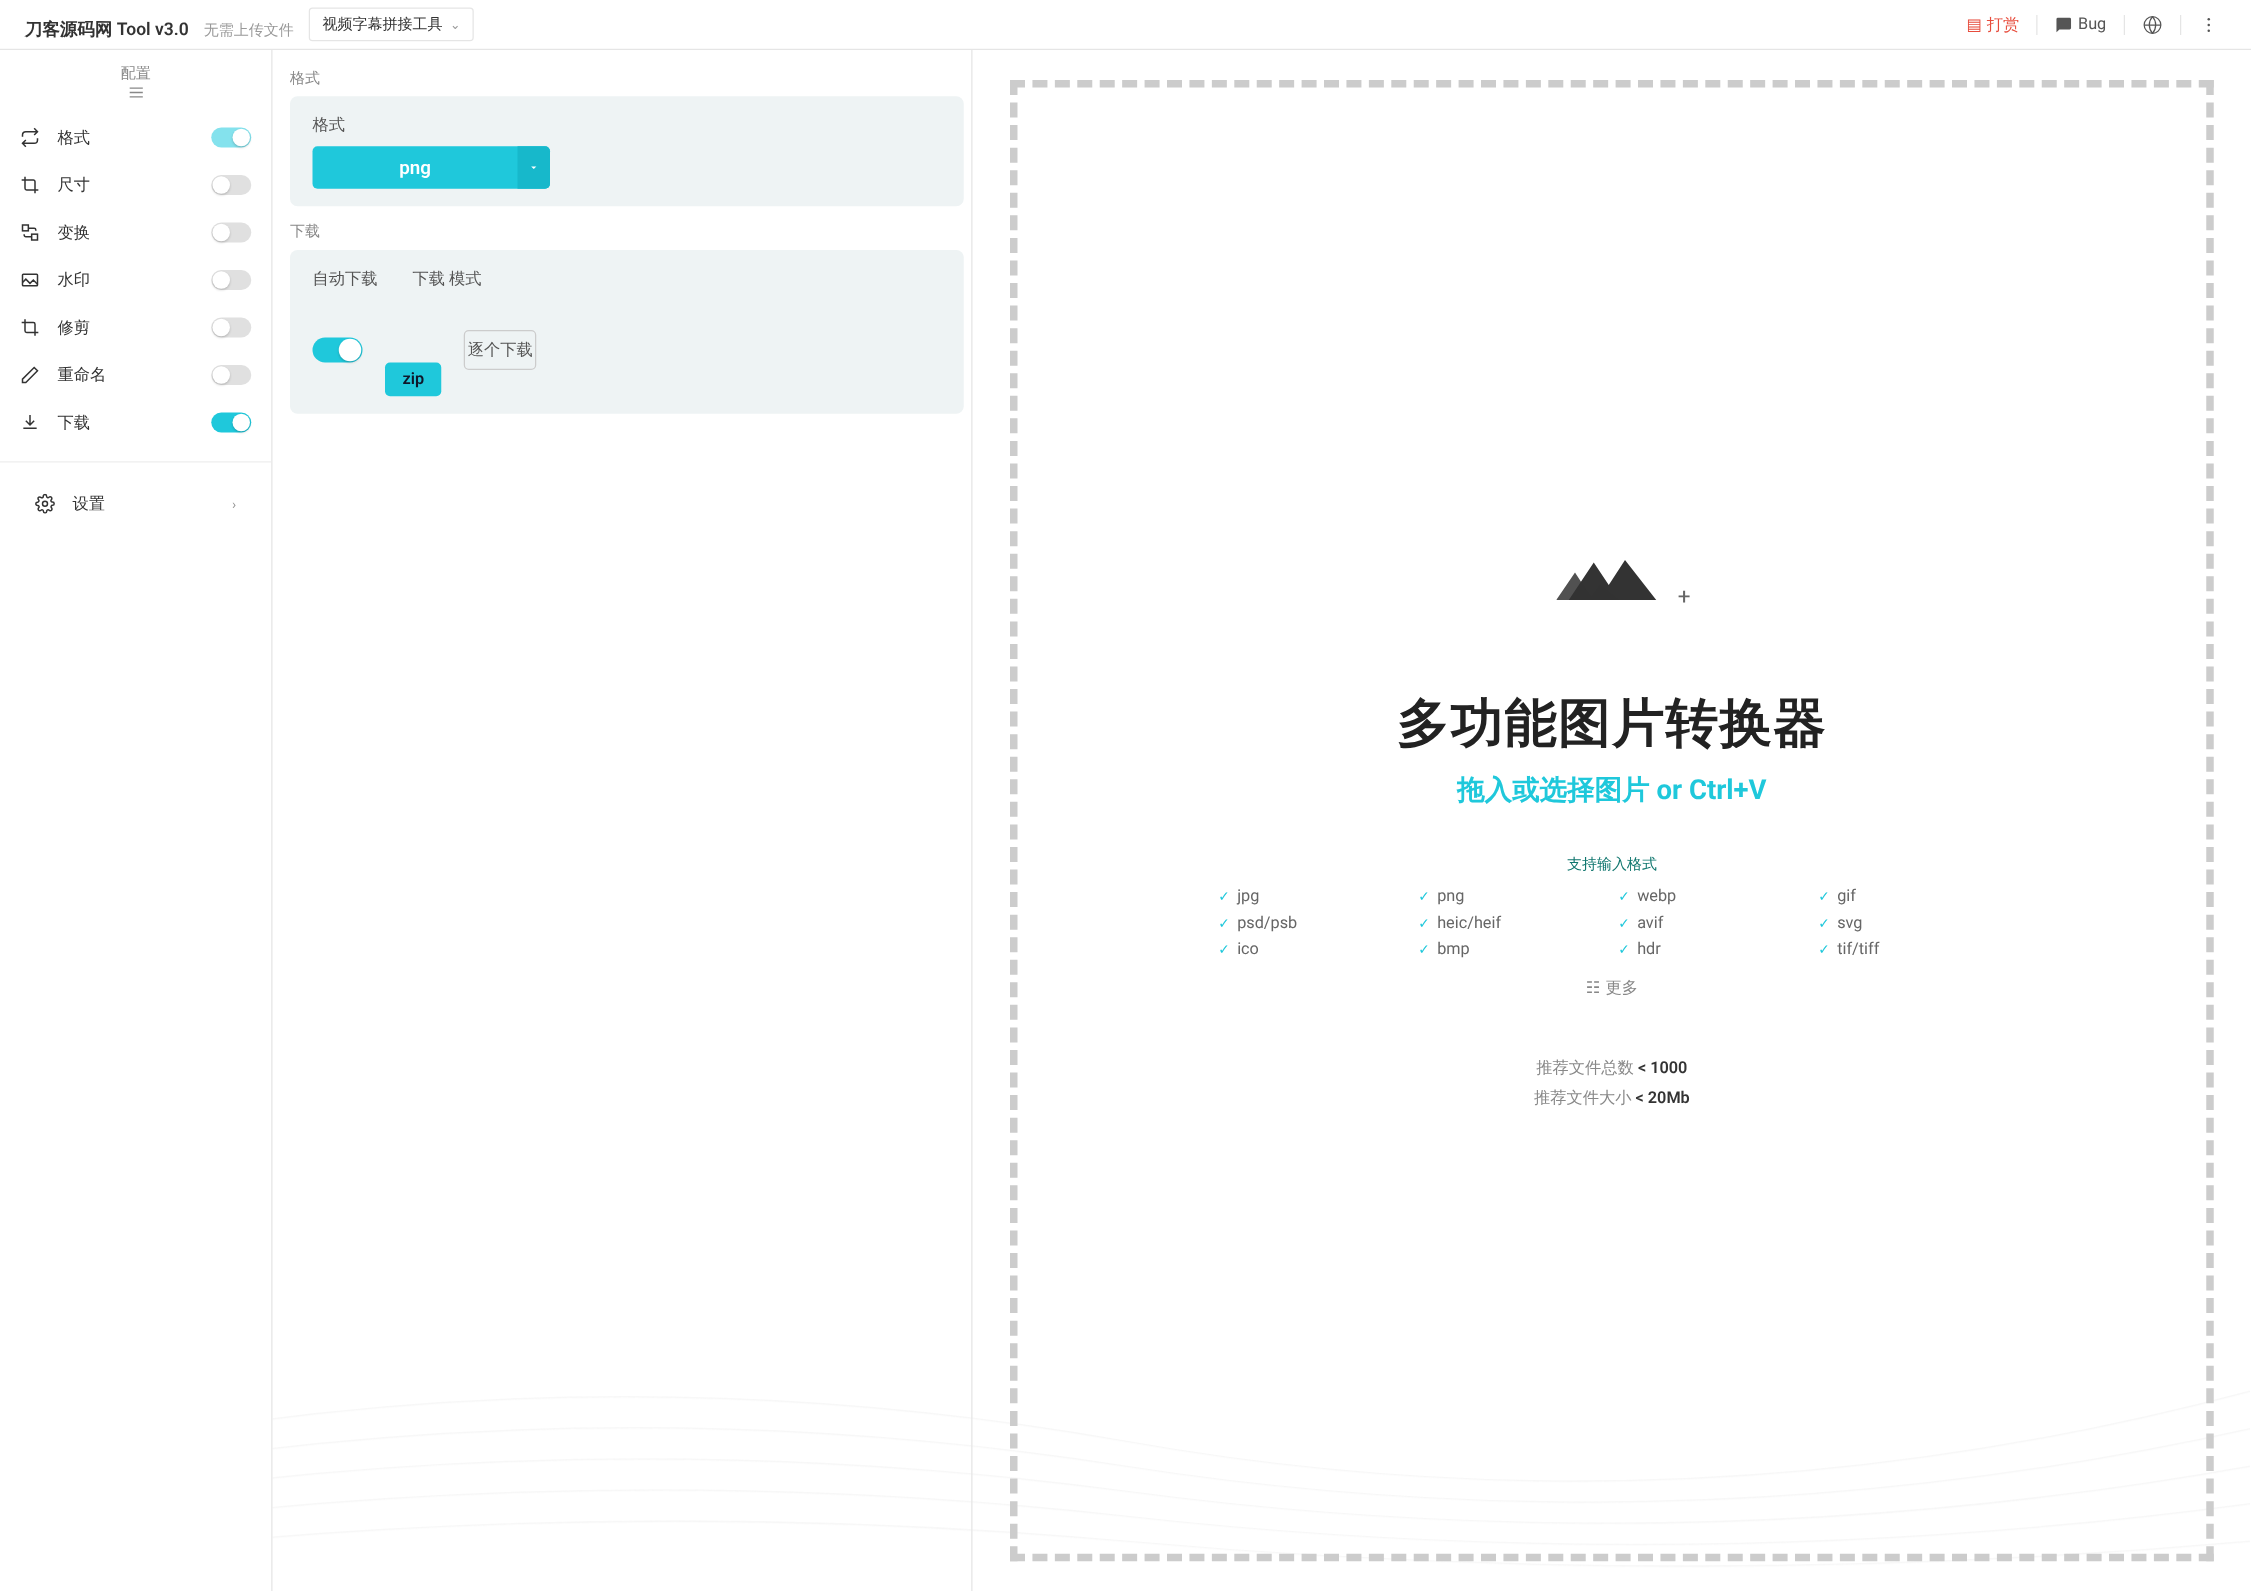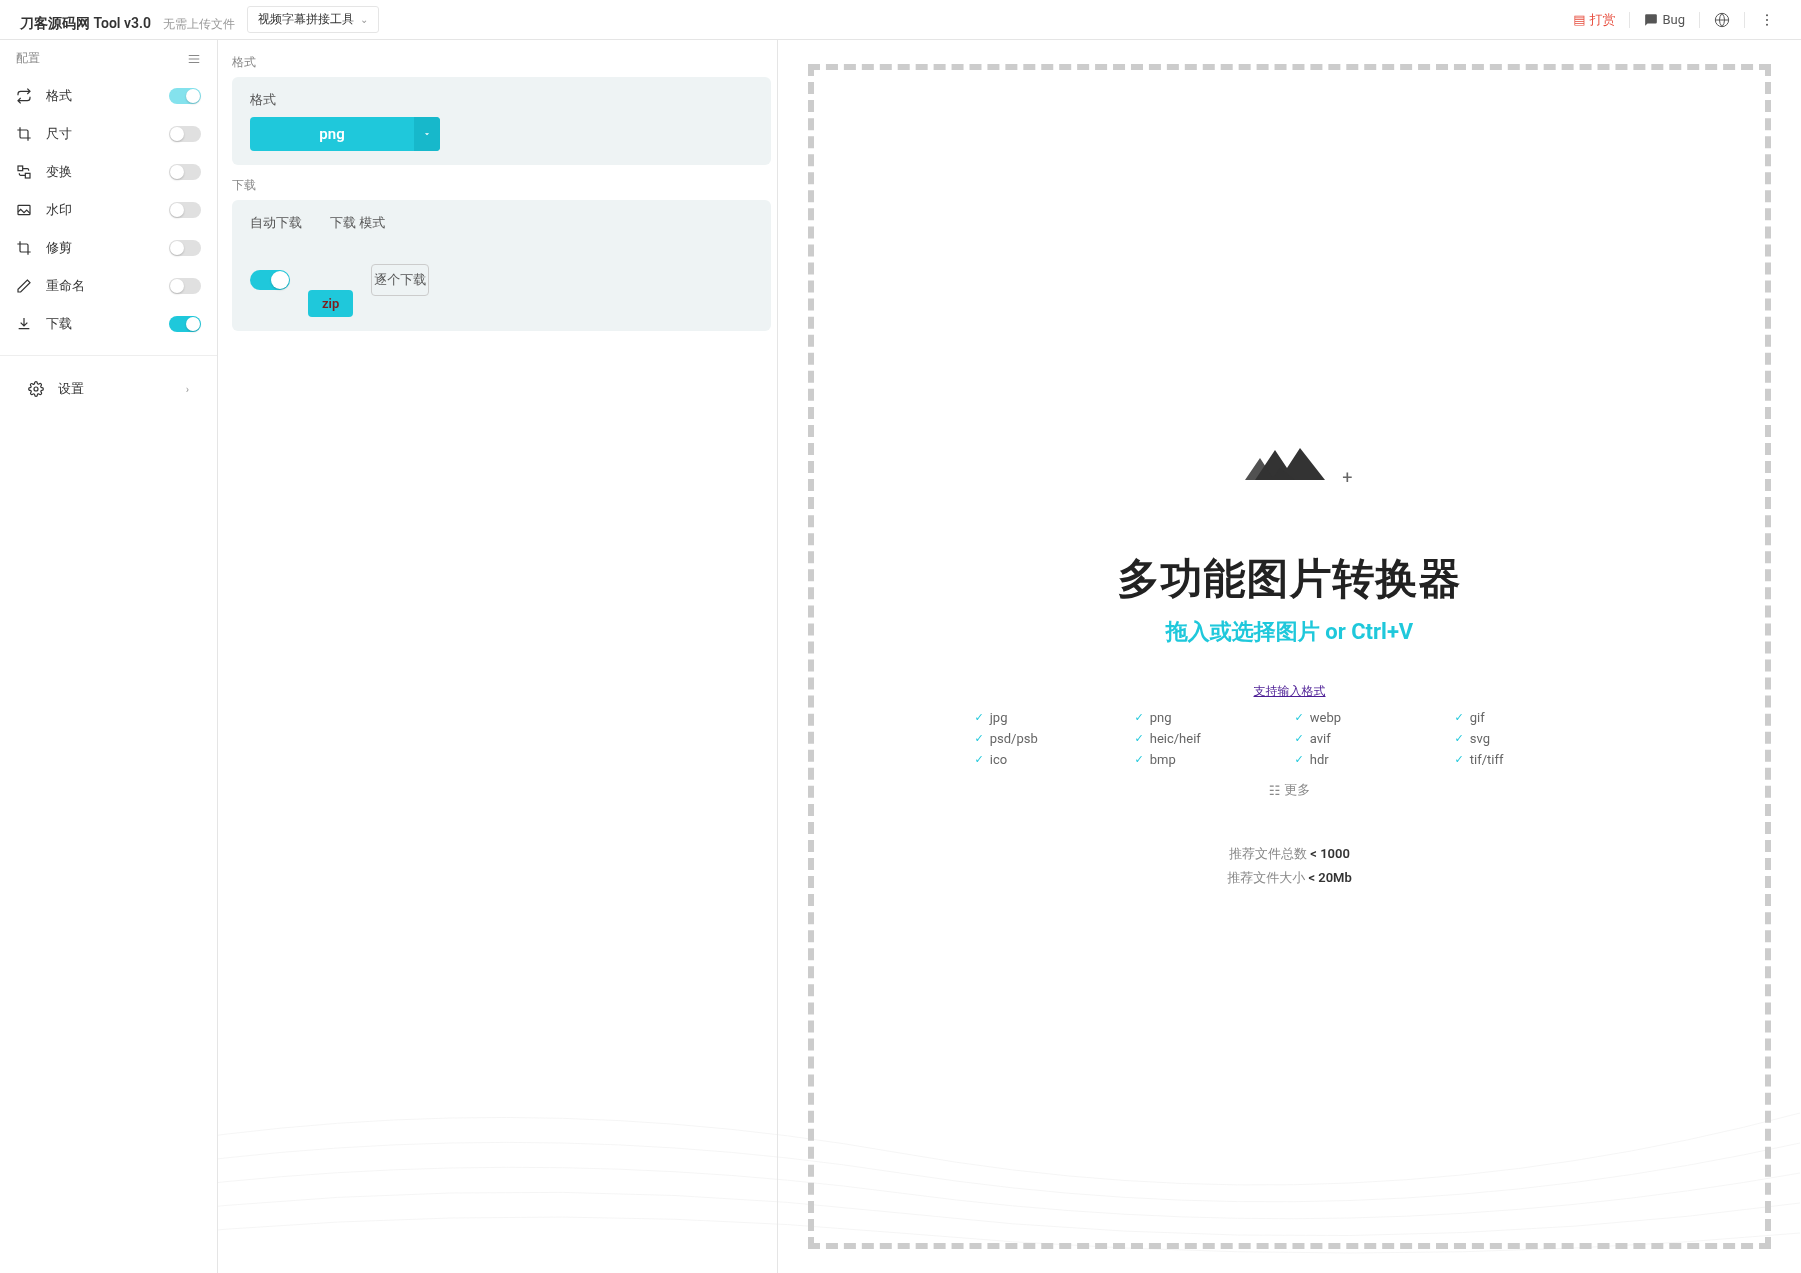--- a/index.html
+++ b/index.html
@@ -12,21 +12,21 @@
 .tool-select-wrap { border: 1px solid #e5e5e5; border-radius: 3px; padding: 4px 10px; font-size: 12px; display: flex; align-items: center; gap: 6px; cursor: pointer; }
 .tool-select-wrap .chev { font-size: 10px; color: #999; }
 .header-right { display: flex; align-items: center; gap: 8px; }
 .header-divider { width: 1px; height: 16px; background: #e5e5e5; }
 .header-btn { display: flex; align-items: center; gap: 4px; padding: 4px 6px; cursor: pointer; font-size: 13px; color: #555; }
 .header-btn.tipbtn { color: #e74c3c; }
 .header-icon-btn { width: 28px; height: 28px; display: flex; align-items: center; justify-content: center; cursor: pointer; color: #555; }
 
 .layout { display: flex; height: calc(100vh - 40px); }
 .sidebar { width: 218px; border-right: 1px solid #e5e5e5; background: #fff; flex-shrink: 0; }
-.sidebar-header { display: flex; align-items: center; justify-content: space-between; padding: 10px 16px; font-size: 12px; color: #888; }
+.sidebar-header { display: flex; align-items: center; justify-content: space-between; padding: 10px 16px; font-size: 12px; color: #888; flex-direction: column; }
 .sidebar-item { display: flex; align-items: center; justify-content: space-between; padding: 10px 16px; cursor: pointer; }
 .sidebar-item-left { display: flex; align-items: center; gap: 14px; }
 .sidebar-item-icon { width: 16px; height: 16px; display: flex; align-items: center; justify-content: center; color: #333; }
 .sidebar-item-label { font-size: 13px; font-weight: 500; }
 .sidebar-sep { height: 1px; background: #eee; margin: 12px 0; }
 .sidebar-settings { display: flex; align-items: center; justify-content: space-between; padding: 12px 28px; cursor: pointer; }
 .sidebar-settings-left { display: flex; align-items: center; gap: 14px; }
 
 .toggle { width: 32px; height: 16px; border-radius: 10px; background: #e0e0e0; position: relative; cursor: pointer; }
 .toggle.on { background: #1fc8db; }
@@ -40,30 +40,30 @@
 .mid-panel { width: 560px; border-right: 1px solid #e5e5e5; padding: 14px 6px 14px 14px; flex-shrink: 0; }
 .panel-label { font-size: 12px; color: #888; margin-bottom: 6px; }
 .panel-card { background: #eef3f4; border-radius: 6px; padding: 14px 18px; margin-bottom: 12px; }
 .card-sublabel { font-size: 13px; color: #555; margin-bottom: 8px; }
 .format-select { width: 190px; height: 34px; background: #1fc8db; color: #fff; border-radius: 4px; display: flex; align-items: center; position: relative; cursor: pointer; }
 .format-select-text { flex: 1; text-align: center; font-weight: 600; font-size: 15px; }
 .format-select-arrow { width: 26px; height: 34px; background: #17b8cb; border-radius: 0 4px 4px 0; display: flex; align-items: center; justify-content: center; }
 .download-row-labels { display: flex; gap: 28px; margin-bottom: 10px; }
 .download-row-labels span { font-size: 13px; color: #555; }
 .download-controls { display: flex; align-items: center; gap: 18px; }
-.zip-btn { background: #1fc8db; color: #7f1d1d; padding: 6px 14px; border-radius: 4px; font-weight: 600; font-size: 13px; cursor: pointer; margin-top: 48px; }
+.zip-btn { background: #1fc8db; color: #0f172a; padding: 6px 14px; border-radius: 4px; font-weight: 600; font-size: 13px; cursor: pointer; margin-top: 48px; }
 .ind-download { border: 1px solid #ccc; padding: 6px 2px; border-radius: 4px; font-size: 13px; cursor: pointer; color: #555; }
 
 .main-area { flex: 1; padding: 24px 30px; overflow: auto; }
 .dropzone { border: 6px dashed #ccc; height: 100%; min-height: 1150px; display: flex; flex-direction: column; align-items: center; padding-top: 360px; }
 .mountain-wrap { position: relative; margin-bottom: 20px; }
 .plus-badge { position: absolute; right: -18px; bottom: -2px; font-size: 18px; color: #666; }
 .drop-title { font-size: 42px; font-weight: 900; color: #222; margin-bottom: 10px; letter-spacing: 1px; margin-top: 45px; }
 .drop-subtitle { font-size: 22px; font-weight: 700; color: #1fc8db; margin-bottom: 36px; }
-.formats-header { font-size: 12px; color: #4c1d95; margin-bottom: 10px; text-decoration: underline; }
+.formats-header { font-size: 12px; color: #0f766e; margin-bottom: 10px; }
 .formats-grid { display: grid; grid-template-columns: repeat(4, 150px); gap: 6px 10px; margin-bottom: 14px; }
 .format-item { display: flex; align-items: center; gap: 6px; font-size: 13px; color: #666; }
 .check { color: #1fc8db; font-size: 11px; }
 .more-link { font-size: 13px; color: #888; cursor: pointer; display: flex; align-items: center; gap: 4px; margin-bottom: 46px; }
 .rec-line { font-size: 13px; color: #888; margin-bottom: 6px; }
 .rec-line strong { color: #333; font-weight: 600; }
 
 svg { display: block; }
 .bg-waves { position: fixed; bottom: 0; left: 0; right: 0; height: 400px; pointer-events: none; z-index: -1; opacity: 0.08; }
 </style>

